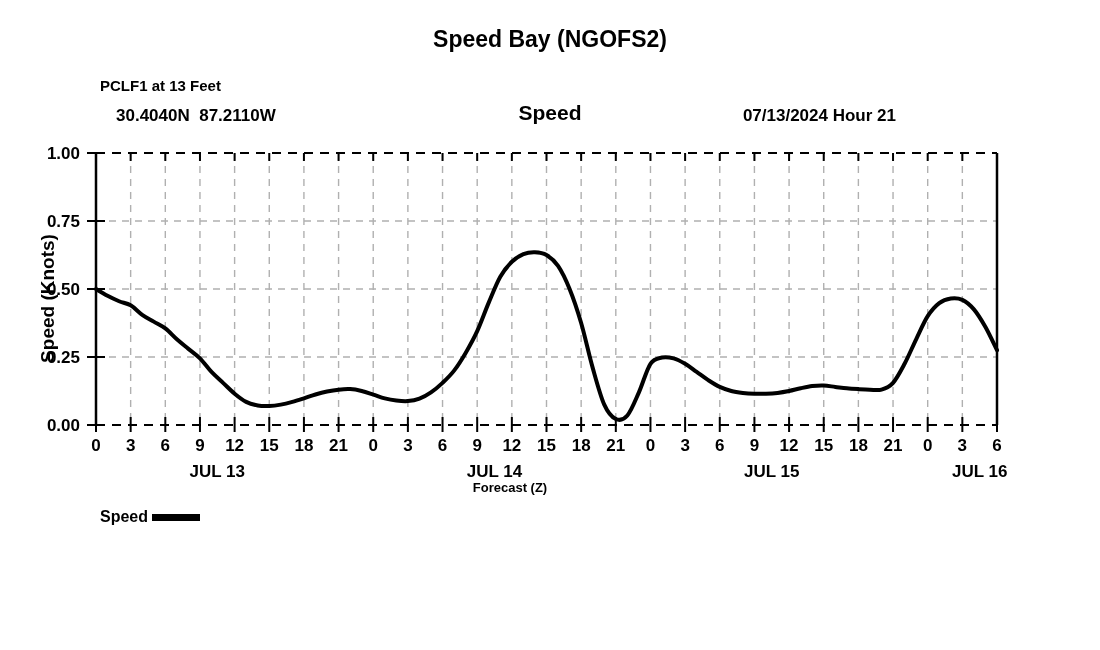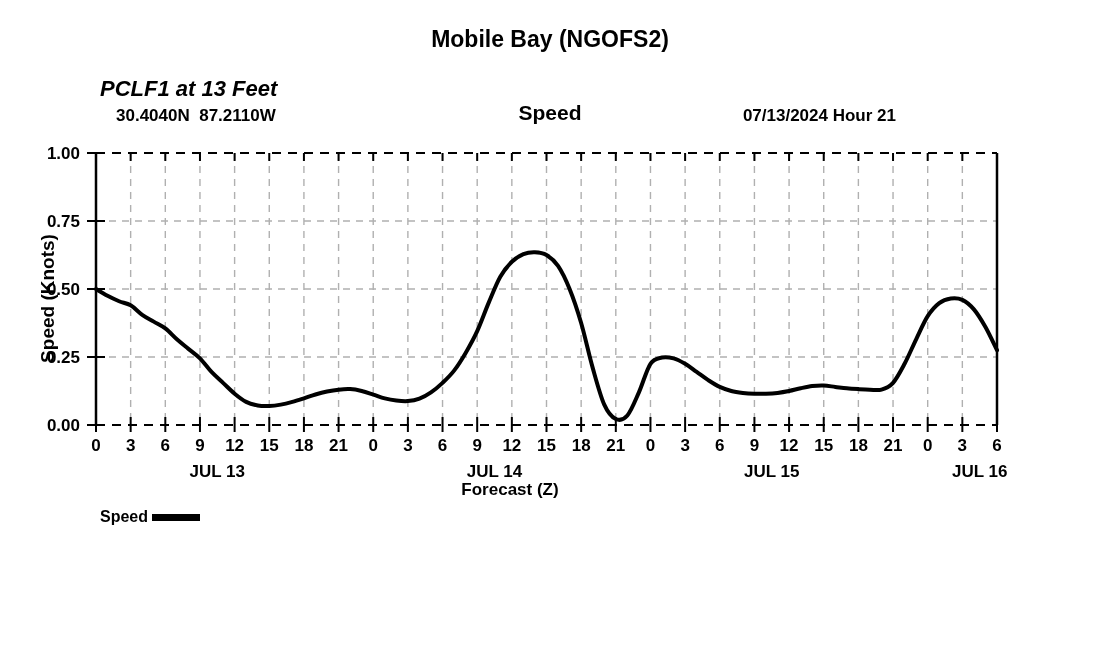--- a/index.html
+++ b/index.html
@@ -36,22 +36,21 @@
     left: 0;
     width: 1100px;
     text-align: center;
     font-size: 23px;
   }
 
   
   #station-line {
     top: 78px;
     left: 100px;
-    font-size: 22px;
-    font-style: italic;
+    font-size: 15px;
   }
   #coords-line {
     top: 107px;
     left: 100px;
     font-size: 17px;
     margin-left: 16px;
   }
   #subtitle {
     top: 102px;
     left: 0;
@@ -76,21 +75,21 @@
     width: 220px;
     text-align: center;
     font-size: 19px;
     transform: rotate(-90deg);
   }
   #x-axis-title {
     top: 481px;
     left: 0;
     width: 1020px;
     text-align: center;
-    font-size: 17px;
+    font-size: 13px;
   }
 
   
   #plot-svg {
     position: absolute;
     left: 0;
     top: 0;
   }
 
   .tick-label-y {
@@ -135,21 +134,21 @@
     height: 7px;
     background: #000000;
     margin-left: 4px;
   }
 </style>
 </head>
 <body>
 
 <div id="page">
 
-  <div class="txt" id="top-title">Mobile Bay (NGOFS2)</div>
+  <div class="txt" id="top-title">Speed Bay (NGOFS2)</div>
 
   <div class="txt" id="station-line">PCLF1 at 13 Feet</div>
   <div class="txt" id="coords-line">30.4040N  87.2110W</div>
   <div class="txt" id="subtitle">Speed</div>
   <div class="txt" id="run-time">07/13/2024 Hour 21</div>
 
   <div class="txt" id="y-axis-title">Speed (Knots)</div>
   <div class="txt" id="x-axis-title">Forecast (Z)</div>
 
   <svg id="plot-svg" width="1100" height="650">

